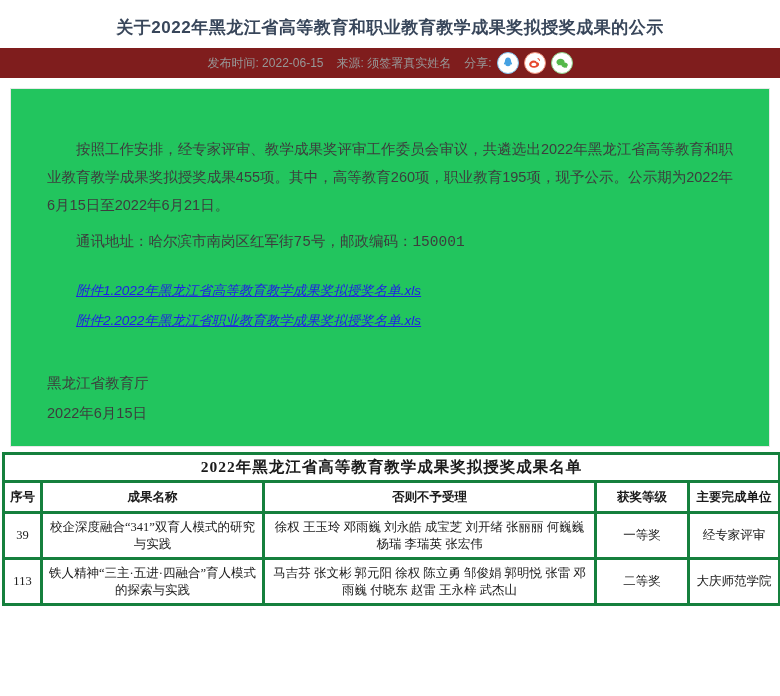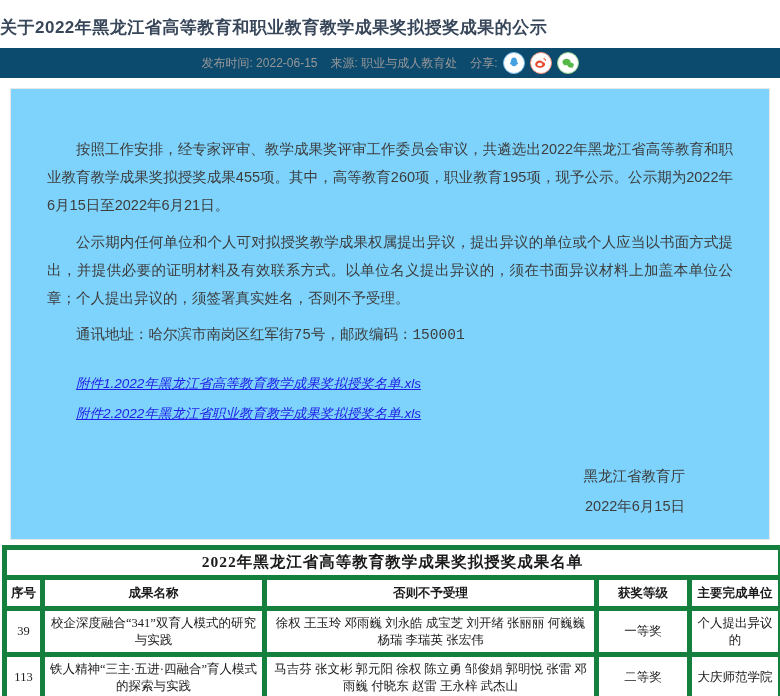--- a/index.html
+++ b/index.html
@@ -1,69 +1,69 @@
 <!DOCTYPE html>
 <html lang="zh"><head>
 <meta charset="utf-8">
 <style>
   * { box-sizing: border-box; margin: 0; padding: 0; }
   html, body { width: 780px; height: 696px; overflow: hidden; background: #fff;
     font-family: "Liberation Sans", sans-serif; }
 
   
-  .page-title { padding-top: 16px; font-size: 17px; font-weight: bold;
+  .page-title { padding-top: 16px; text-align: center; font-size: 17px; font-weight: bold;
     color: #38465a; letter-spacing: .5px; }
 
-  .meta-bar { margin-top: 9px; height: 30px; background: #0c4a6e;
+  .meta-bar { margin-top: 9px; height: 30px; background: #7f1d1d;
     display: flex; align-items: center; justify-content: center; gap: 5px;
     font-size: 12px; color: #979797; }
   .meta-item { margin-right: 8px; }
   .share-icon { width: 22px; height: 22px; border-radius: 50%; display: inline-flex;
     align-items: center; justify-content: center; background: #fff; cursor: pointer; }
   .share-icon svg { width: 14px; height: 14px; }
   .share-qq     { border: 1px solid #7fc0ea; }
   .share-weibo  { border: 1px solid #f0907a; }
   .share-wechat { border: 1px solid #8ed08a; }
 
   
-  .article-box { margin: 10px 10px 0; border: 1px solid #e8e8e8; background: #7dd3fc;
+  .article-box { margin: 10px 10px 0; border: 1px solid #e8e8e8; background: #22c55e;
     padding: 46px 36px 18px; color: #3d3d3d; font-size: 14.5px; }
   .article-box p.body-para { line-height: 28px; text-indent: 2em; text-align: justify;
     margin-bottom: 9px; }
   .contact-line { line-height: 28px; margin: 5px 0 0 2em; font-family: Liberation Mono, monospace; }
   .attachments { margin: 26px 0 0 2em; }
   .attachment-link { display: inline-block; color: #2020e6; text-decoration: underline;
     font-size: 13.5px; margin-bottom: 13px; cursor: pointer; }
   .attachments .row { line-height: 16px; font-style: italic; }
-  .signature-block { text-align: right; padding-right: 48px; margin-top: 26px; }
+  .signature-block { padding-right: 48px; margin-top: 26px; }
   .signature-org  { line-height: 30px; }
   .signature-date { line-height: 30px; }
 
   
   .results-table { width: 776px; margin: 5px 2px 0; border-collapse: collapse;
     font-family: "Liberation Serif", serif; color: #1a1a1a; table-layout: fixed; }
-  .results-table td, .results-table th { border: 5px solid #15803d; text-align: center;
+  .results-table td, .results-table th { border: 3px solid #15803d; text-align: center;
     vertical-align: middle; padding: 2px 4px; }
   .table-title-cell { font-size: 15.5px; font-weight: bold; height: 27px; letter-spacing: 1px; }
   .results-table th { font-size: 12.5px; font-weight: bold; height: 31px; margin-left: 16px; }
   .results-table td.cell { font-size: 12.5px; height: 46px; line-height: 17px; }
   .col-no    { width: 38px; }
   .col-name  { width: 222px; }
   .col-people{ width: 332px; }
   .col-award { width: 93px; }
   .col-unit  { width: 91px; }
 </style>
 </head>
 <body>
 
 <h1 class="page-title">关于2022年黑龙江省高等教育和职业教育教学成果奖拟授奖成果的公示</h1>
 
 <div class="meta-bar">
   <span class="meta-item">发布时间: 2022-06-15</span>
-  <span class="meta-item">来源: 职业与成人教育处</span>
+  <span class="meta-item">来源: 须签署真实姓名</span>
   <span>分享:</span>
   <span class="share-icon share-qq">
     <svg viewBox="0 0 24 24">
       <path fill="#45a1e2" d="M12 2.5c-3.2 0-5.2 2.6-5.2 6.2 0 .9-.6 2.2-1.3 3.3-.9 1.5-.5 2.9.5 2.4.4-.2.9-.6 1.1-1 .3 2.2 1.4 4.1 4.9 4.1s4.6-1.9 4.9-4.1c.2.4.7.8 1.1 1 1 .5 1.4-.9.5-2.4-.7-1.1-1.3-2.4-1.3-3.3 0-3.6-2-6.2-5.2-6.2z"></path>
     </svg>
   </span>
   <span class="share-icon share-weibo">
     <svg viewBox="0 0 24 24">
       <path fill="#e6482e" d="M10 7.5c-4.5 0-8 3.2-8 6.6 0 3.5 3.5 6 8 6s9-2.3 9-6c0-2.3-2.2-3.4-4-3.4-.4-1.8-2-3.2-5-3.2zm0 9.8c-2.4 0-4.3-1.2-4.3-2.8S7.6 11.7 10 11.7s4.3 1.2 4.3 2.8-1.9 2.8-4.3 2.8z"></path>
       <path fill="#e6482e" d="M16.5 3.5c2.5.3 4.4 2.4 4.1 5l-1.6-.2c.2-1.7-1-3.1-2.7-3.3l.2-1.5z"></path>
@@ -72,21 +72,20 @@
   <span class="share-icon share-wechat">
     <svg viewBox="0 0 24 24">
       <path fill="#55b94a" d="M9.5 4.5C5.6 4.5 2.5 7 2.5 10.1c0 1.8 1 3.3 2.6 4.4l-.7 2.1 2.4-1.2c.8.2 1.7.4 2.7.4 3.9 0 7-2.5 7-5.6s-3.1-5.7-7-5.7z"></path>
       <path fill="#55b94a" d="M16.5 11.2c3 0 5.5 1.9 5.5 4.4 0 1.4-.8 2.6-2 3.4l.5 1.6-1.9-.9c-.6.2-1.3.3-2.1.3-3 0-5.5-1.9-5.5-4.4s2.5-4.4 5.5-4.4z"></path>
     </svg>
   </span>
 </div>
 
 <div class="article-box">
   <p class="body-para">按照工作安排，经专家评审、教学成果奖评审工作委员会审议，共遴选出2022年黑龙江省高等教育和职业教育教学成果奖拟授奖成果455项。其中，高等教育260项，职业教育195项，现予公示。公示期为2022年6月15日至2022年6月21日。</p>
-  <p class="body-para">公示期内任何单位和个人可对拟授奖教学成果权属提出异议，提出异议的单位或个人应当以书面方式提出，并提供必要的证明材料及有效联系方式。以单位名义提出异议的，须在书面异议材料上加盖本单位公章；个人提出异议的，须签署真实姓名，否则不予受理。</p>
 
   <div class="contact-line">通讯地址：哈尔滨市南岗区红军街75号，邮政编码：150001</div>
 
   <div class="attachments">
     <div class="row"><a class="attachment-link">附件1.2022年黑龙江省高等教育教学成果奖拟授奖名单.xls</a></div>
     <div class="row"><a class="attachment-link">附件2.2022年黑龙江省职业教育教学成果奖拟授奖名单.xls</a></div>
   </div>
 
   <div class="signature-block">
     <div class="signature-org">黑龙江省教育厅</div>
@@ -111,21 +110,21 @@
       <th>成果名称</th>
       <th>否则不予受理</th>
       <th>获奖等级</th>
       <th>主要完成单位</th>
     </tr>
     <tr>
       <td class="cell">39</td>
       <td class="cell">校企深度融合“341”双育人模式的研究与实践</td>
       <td class="cell">徐权 王玉玲 邓雨巍 刘永皓 成宝芝 刘开绪 张丽丽 何巍巍 杨瑞 李瑞英 张宏伟</td>
       <td class="cell">一等奖</td>
-      <td class="cell">个人提出异议的</td>
+      <td class="cell">经专家评审</td>
     </tr>
     <tr>
       <td class="cell">113</td>
       <td class="cell">铁人精神“三主·五进·四融合”育人模式的探索与实践</td>
       <td class="cell">马吉芬 张文彬 郭元阳 徐权 陈立勇 邹俊娟 郭明悦 张雷 邓雨巍 付晓东 赵雷 王永梓 武杰山</td>
       <td class="cell">二等奖</td>
       <td class="cell">大庆师范学院</td>
     </tr>
 
   </tbody>

